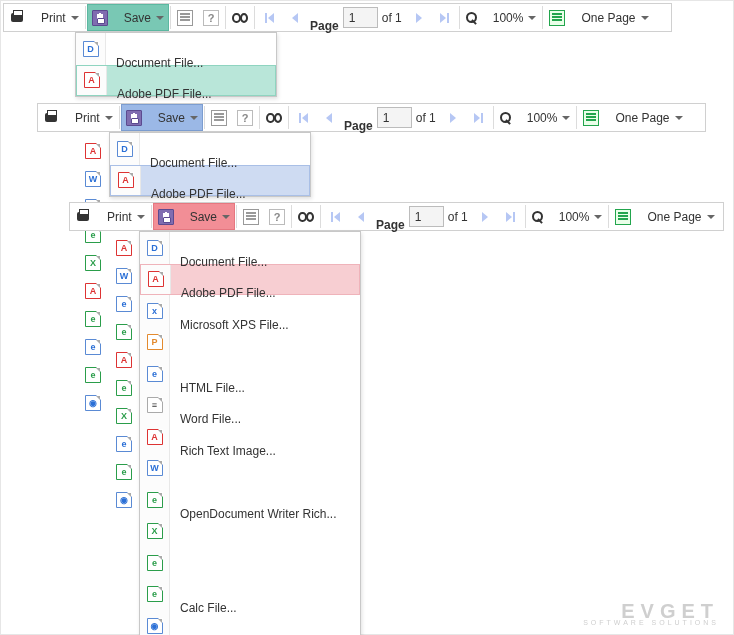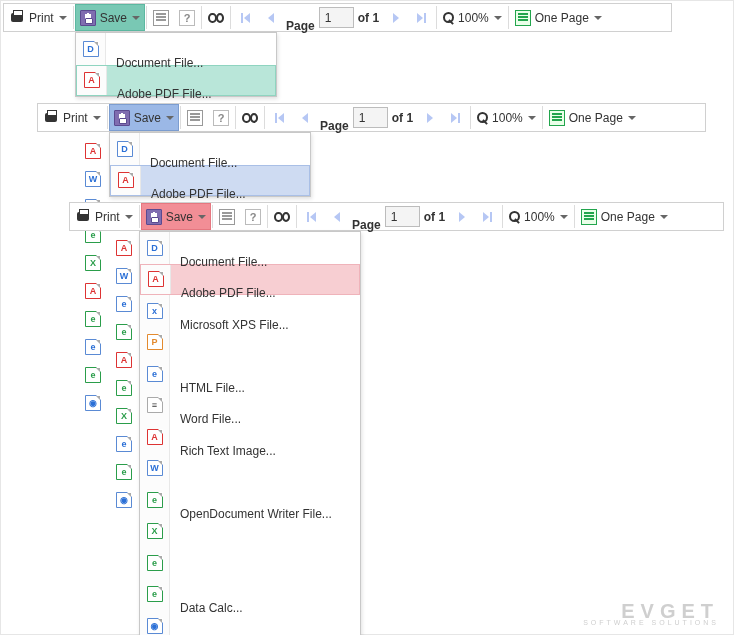--- a/index.html
+++ b/index.html
@@ -1,20 +1,20 @@
 <!DOCTYPE html>
 <html><head>
 <meta charset="utf-8">
 <style>
   * {box-sizing:border-box; margin:0; padding:0;}
   body {font-family:"Segoe UI",Tahoma,Arial,sans-serif; font-size:12px; color:#333; background:#fff;}
   .stage {position:relative; width:734px; height:635px; border:1px solid #e6e6e6;}
   .toolbar {position:absolute; height:29px; background:#fff; border:1px solid #d0d0d0; display:flex; align-items:center;}
   .btn {display:flex; align-items:center; height:27px; padding:0 4px; border:1px solid transparent; cursor:pointer; user-select:none;}
-  .btn .lbl {margin:0 3px 0 4px; white-space:nowrap;}
+  .btn .lbl {margin:0 3px 0 16px; white-space:nowrap;}
   .btn .caret {width:0; height:0; border-left:4px solid transparent; border-right:4px solid transparent; border-top:4px solid #666; margin-left:2px;}
   .save-teal {background:#79c8b4; border-color:#5cb8a1;}
   .save-blue {background:#9bb8e6; border-color:#7c9dd0;}
   .save-pink {background:#f28e96; border-color:#e67780;}
   .sep {width:1px; height:23px; background:#dcdcdc; margin:0 1px;}
   .ic16 {width:16px; height:16px; position:relative; flex-shrink:0;}
   .ic-printer::before {content:""; position:absolute; left:2px; top:3px; width:12px; height:9px; background:#333; border-radius:2px;}
   .ic-printer::after {content:""; position:absolute; left:4px; top:0; width:8px; height:4px; background:#fff; border:1px solid #333; border-bottom:none;}
   .ic-save {background:radial-gradient(circle at 50% 40%, #fff 0 30%, transparent 31%), #806db0; border:1px solid #5b4a90; border-radius:1px;}
   .ic-save::after {content:""; position:absolute; left:4px; bottom:1px; width:6px; height:4px; background:#fff; border:1px solid #5b4a90; border-radius:1px 1px 0 0;}
@@ -30,21 +30,21 @@
   .ic-prev::before {content:""; position:absolute; left:5px; top:3px; border-top:5px solid transparent; border-bottom:5px solid transparent; border-right:6px solid #b6c7f4;}
   .ic-next::before {content:""; position:absolute; left:5px; top:3px; border-top:5px solid transparent; border-bottom:5px solid transparent; border-left:6px solid #b6c7f4;}
   .ic-last::before {content:""; position:absolute; left:3px; top:3px; border-top:5px solid transparent; border-bottom:5px solid transparent; border-left:6px solid #b6c7f4;}
   .ic-last::after {content:""; position:absolute; left:10px; top:3px; width:2px; height:10px; background:#b6c7f4;}
   .ic-zoom {border:2px solid #333; border-radius:50%; width:11px; height:11px;}
   .ic-zoom::after {content:""; position:absolute; right:-2px; bottom:-2px; width:6px; height:2px; background:#333; transform:rotate(45deg);}
   .ic-onepage {border:1px solid #22a54d; background:#eaffe9;}
   .ic-onepage::after {content:""; position:absolute; left:2px; top:2px; right:2px; height:2px; background:#22a54d; box-shadow:0 3px 0 #22a54d, 0 6px 0 #22a54d;}
   .page-lbl {margin:16px 4px 0 2px;font-weight:bold;}
   .page-input {width:35px; height:21px; border:1px solid #bcbcbc; background:#f4f4f4; padding:0 5px; font-size:12px; color:#333;}
-  .of-lbl {margin:0 4px;font-weight:bold;}
+  .of-lbl {margin:0 4px;}
   .dropdown {position:absolute; background:#fff; border:1px solid #c8c8c8; box-shadow:1px 2px 4px rgba(0,0,0,0.12);}
   .dditem {display:flex; align-items:center; height:31.5px; cursor:pointer;}
   .dditem .icell {width:30px; height:100%; border-right:1px solid #e8e8e8; display:flex; align-items:center; justify-content:center; background:#fcfcfc;}
   .dditem .tlbl {padding:0 14px 0 10px; white-space:nowrap;margin-top:28px;}
   .dditem.sel-teal {background:#b9e6d9; border:1px solid #8fd4c0;}
   .dditem.sel-blue {background:#cedbf2; border:1px solid #a9bfe6;}
   .dditem.sel-pink {background:#f7ced2; border:1px solid #efb3ba;}
   .fi {width:16px; height:16px; border:1px solid #aaa; background:#fff; position:relative; border-radius:0 3px 0 0;}
   .fi::before {content:""; position:absolute; right:-1px; top:-1px; width:0; height:0; border-top:5px solid #fff; border-left:5px solid transparent;}
   .fi::after {content:""; position:absolute; right:0; top:0; width:0; height:0; border-top:4px solid #aaa; border-left:4px solid transparent;}
@@ -375,21 +375,21 @@
             <span class="gl">W</span>
           </span>
         </span>
     </div>
     <div class="dditem">
       <span class="icell">
           <span class="fi c-green">
             <span class="gl">e</span>
           </span>
         </span>
-      <span class="tlbl">OpenDocument Writer File...</span>
+      <span class="tlbl">OpenDocument Writer Rich...</span>
     </div>
     <div class="dditem">
       <span class="icell">
           <span class="fi c-green">
             <span class="gl">X</span>
           </span>
         </span>
     </div>
     <div class="dditem">
       <span class="icell">
@@ -397,21 +397,21 @@
             <span class="gl">e</span>
           </span>
         </span>
     </div>
     <div class="dditem">
       <span class="icell">
           <span class="fi c-green">
             <span class="gl">e</span>
           </span>
         </span>
-      <span class="tlbl">Data Calc...</span>
+      <span class="tlbl">Calc File...</span>
     </div>
     <div class="dditem">
       <span class="icell">
           <span class="fi c-blue">
             <span class="gl">◉</span>
           </span>
         </span>
       <span class="tlbl">Rich File...</span>
     </div>
   </div>

